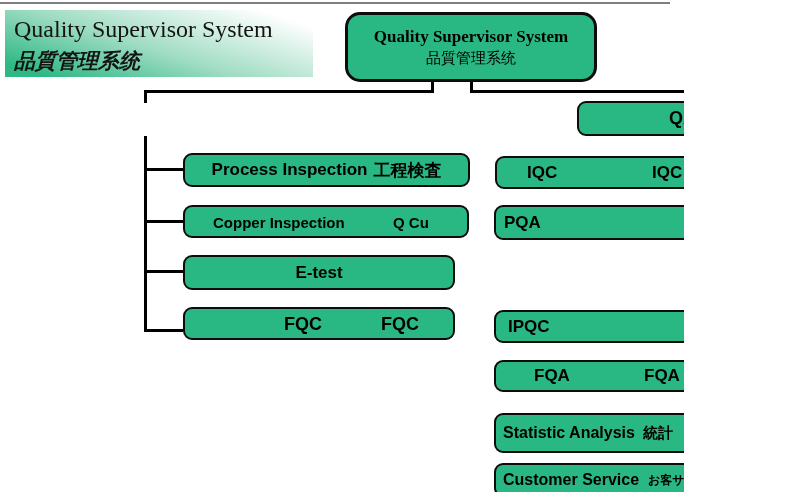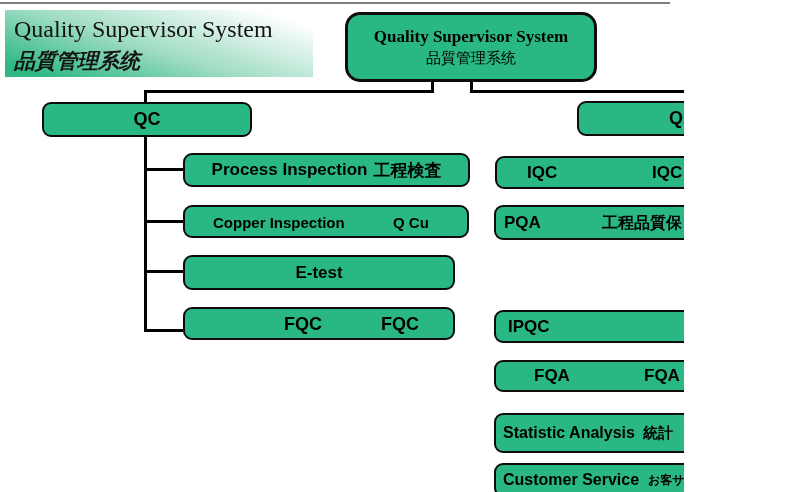--- a/index.html
+++ b/index.html
@@ -69,23 +69,20 @@
     <div class="ln" style="left:470px;top:82px;width:3px;height:11px;"></div>
     <div class="ln" style="left:144px;top:90px;width:290px;height:3px;"></div>
     <div class="ln" style="left:470px;top:90px;width:214px;height:3px;"></div>
     <div class="ln" style="left:144px;top:90px;width:3px;height:13px;"></div>
     <div class="ln" style="left:144px;top:136px;width:3px;height:196px;"></div>
     <div class="ln" style="left:144px;top:168px;width:39px;height:3px;"></div>
     <div class="ln" style="left:144px;top:220px;width:39px;height:3px;"></div>
     <div class="ln" style="left:144px;top:270px;width:39px;height:3px;"></div>
     <div class="ln" style="left:144px;top:329px;width:39px;height:3px;"></div>
 
-    <div class="gbox qc-box center">
-      <span>QC</span>
-    </div>
 
     <div class="gbox pi-box center">
       <span>Process Inspection</span>
       <span class="gap6">工程検査</span>
     </div>
 
     <div class="gbox ci-box">
       <span class="abs" style="left:28px;">Copper Inspection</span>
       <span class="abs" style="left:208px;">Q Cu</span>
     </div>
@@ -103,21 +100,20 @@
       <span>QA</span>
     </div>
 
     <div class="gbox iqc-box">
       <span class="abs" style="left:30px;">IQC</span>
       <span class="abs" style="left:155px;">IQC</span>
     </div>
 
     <div class="gbox pqa-box">
       <span class="abs" style="left:8px;">PQA</span>
-      <span class="abs" style="left:106px;font-size:16px;">工程品質保</span>
     </div>
 
 
     <div class="gbox ipqc-box">
       <span class="abs" style="left:12px;">IPQC</span>
     </div>
 
     <div class="gbox fqa-box">
       <span class="abs" style="left:38px;">FQA</span>
       <span class="abs" style="left:148px;">FQA</span>

